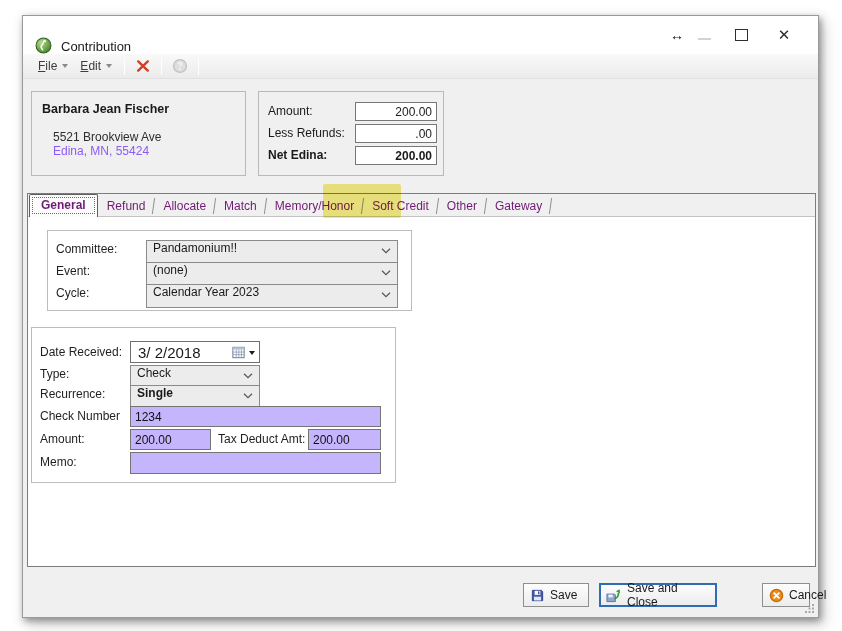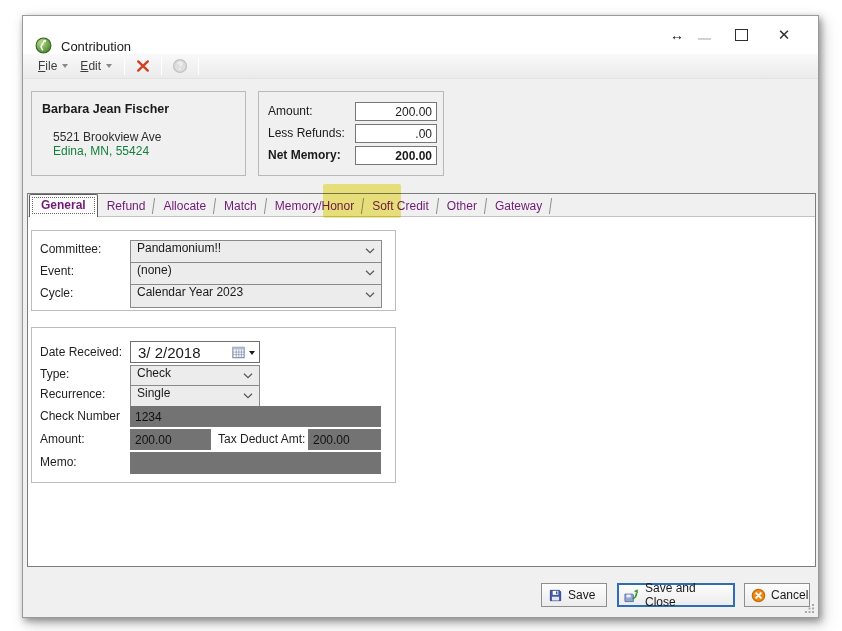--- a/index.html
+++ b/index.html
@@ -30,21 +30,21 @@
   .menu-label{display:inline-block;}
   .menu-label::first-letter{text-decoration:underline;}
   .menu-caret{margin-left:5px;width:0;height:0;border-left:3px solid transparent;border-right:3px solid transparent;border-top:4px solid #8a8a8a;}
   .mb-sep{width:1px;height:17px;background:#c9c9c9;margin:0 6px;border-right:1px solid #ffffff;}
   .tool-btn{display:flex;align-items:center;justify-content:center;width:24px;height:21px;}
 
   
   .donor-panel{position:absolute;left:8px;top:75px;width:215px;height:85px;border:1px solid #b9b9b9;background:#f0f0f0;}
   .donor-name{position:absolute;left:10px;top:10px;font-weight:bold;font-size:12.5px;}
   .donor-addr1{position:absolute;left:21px;top:38px;font-size:12px;color:#2e2e2e;}
-  .donor-addr2{position:absolute;left:21px;top:52px;font-size:12px;color:#15803d;}
+  .donor-addr2{position:absolute;left:21px;top:52px;font-size:12px;color:#8b5cf6;}
 
   .amounts-panel{position:absolute;left:235px;top:75px;width:186px;height:85px;border:1px solid #b9b9b9;background:#f0f0f0;}
   .amt-row{position:absolute;left:0;right:0;height:19px;}
   .amt-row .amt-label{position:absolute;left:9px;top:2px;font-size:12px;}
   .amt-box{position:absolute;right:6px;top:0;width:82px;height:19px;background:#ffffff;border:1px solid #777777;
     font-size:12px;text-align:right;padding:2px 4px 0 0;}
   .amt-bold{font-weight:bold;}
 
   
   .tab-area{position:absolute;left:4px;top:177px;width:789px;height:374px;border:1px solid #7c7c7c;background:#f0f0f0;}
@@ -53,42 +53,42 @@
   .tab:not(.active)::after{content:"";position:absolute;right:0;top:2px;bottom:2px;width:1px;background:#8f8f8f;transform:skewX(-8deg);}
   .tab.active{height:23px;line-height:21px;background:#fcfcfc;border:1px solid #5f5f5f;border-bottom:none;
     margin-bottom:-1px;font-weight:bold;padding:0 11px;z-index:2;outline:1px dotted #6a6a6a;outline-offset:-4px;border-radius:2px 2px 0 0;}
   .tab-page{position:absolute;left:0;right:0;top:23px;bottom:0;background:#ffffff;}
 
   .highlight-overlay{position:absolute;left:300px;top:168px;width:78px;height:34px;
     background:var(--highlight_yellow,#f1e763);mix-blend-mode:multiply;opacity:.8;z-index:6;pointer-events:none;border-radius:2px;}
 
   
   .groupbox{position:absolute;left:3px;width:365px;border:1px solid #bcbcbc;background:#ffffff;}
-  .gb1{top:13px;height:81px;}
+  .gb1{top:13px;height:81px;margin-left:16px;}
   .gb2{top:110px;height:156px;}
   .fld-label{position:absolute;left:8px;font-size:12px;color:#1f1f1f;}
   .dropdown{position:absolute;left:98px;height:24px;background:#ececec;border:1px solid #8a8a8a;
     display:flex;align-items:flex-start;font-size:12px;padding-left:6px;}
   .dropdown .dd-chevron{position:absolute;right:6px;top:7px;}
-  .textbox{position:absolute;left:98px;height:21px;background:#737373;border:1px solid #757575;
+  .textbox{position:absolute;left:98px;height:21px;background:#c4b5fd;border:1px solid #757575;
     font-size:12px;padding:0 4px;font-family:"Liberation Sans","DejaVu Sans",sans-serif;color:#111;}
   .datefield{position:absolute;left:98px;top:13px;width:130px;height:22px;background:#fff;border:1px solid #6f6f6f;
     display:flex;align-items:center;font-size:15px;padding-left:7px;}
   .date-icons{position:absolute;right:4px;top:4px;display:flex;align-items:center;}
   .date-caret{margin-left:4px;width:0;height:0;border-left:3.5px solid transparent;border-right:3.5px solid transparent;border-top:4.5px solid #1c1c1c;}
 
   
   .footer{position:absolute;left:0;right:0;top:551px;bottom:0;background:#f0f0f0;}
   .btn-row{position:absolute;right:8px;top:16px;display:flex;align-items:center;}
   .btn{display:flex;align-items:center;height:24px;background:linear-gradient(#fdfdfd,#ececec);
     border:1px solid #8e8e8e;font-size:12px;padding:0 8px 0 6px;}
   .btn .btn-icn{margin-right:5px;display:flex;}
   .btn-save{width:66px;margin-right:10px;}
   .btn-saveclose{width:118px;margin-right:9px;border:2px solid var(--focus_blue,#2e6db4);padding:0 6px 0 4px;}
-  .btn-cancel{width:66px;}
+  .btn-cancel{width:48px;margin-left:36px;}
   .grip{position:absolute;right:3px;bottom:4px;}
 </style>
 </head>
 <body>
 
 <div class="window">
 
   <div class="titlebar">
     <svg class="app-icon" viewBox="0 0 16 16">
       <defs>
@@ -149,21 +149,21 @@
   <div class="amounts-panel">
     <div class="amt-row" style="top:10px;">
       <span class="amt-label">Amount:</span>
       <span class="amt-box">200.00</span>
     </div>
     <div class="amt-row" style="top:32px;">
       <span class="amt-label">Less Refunds:</span>
       <span class="amt-box">.00</span>
     </div>
     <div class="amt-row" style="top:54px;">
-      <span class="amt-label amt-bold">Net Memory:</span>
+      <span class="amt-label amt-bold">Net Edina:</span>
       <span class="amt-box amt-bold">200.00</span>
     </div>
   </div>
 
   <div class="tab-area">
     <div class="tabstrip">
       <div class="tab active">General</div>
       <div class="tab">Refund</div>
       <div class="tab">Allocate</div>
       <div class="tab">Match</div>
@@ -215,21 +215,21 @@
 
         <span class="fld-label" style="top:39px;">Type:</span>
         <div class="dropdown" style="top:37px;width:130px;">
           <span>Check</span>
           <svg class="dd-chevron" width="10" height="6" viewBox="0 0 10 6">
               <path d="M1 .8l4 3.8L9 .8" fill="none" stroke="#565656" stroke-width="1.2"></path>
             </svg>
         </div>
 
         <span class="fld-label" style="top:59px;">Recurrence:</span>
-        <div class="dropdown" style="top:57px;width:130px;">
+        <div class="dropdown" style="top:57px;width:130px;font-weight:bold;">
           <span>Single</span>
           <svg class="dd-chevron" width="10" height="6" viewBox="0 0 10 6">
               <path d="M1 .8l4 3.8L9 .8" fill="none" stroke="#565656" stroke-width="1.2"></path>
             </svg>
         </div>
 
         <span class="fld-label" style="top:81px;">Check Number</span>
         <input class="textbox" style="top: 78px; width: 251px;" value="1234">
 
         <span class="fld-label" style="top:104px;">Amount:</span>

